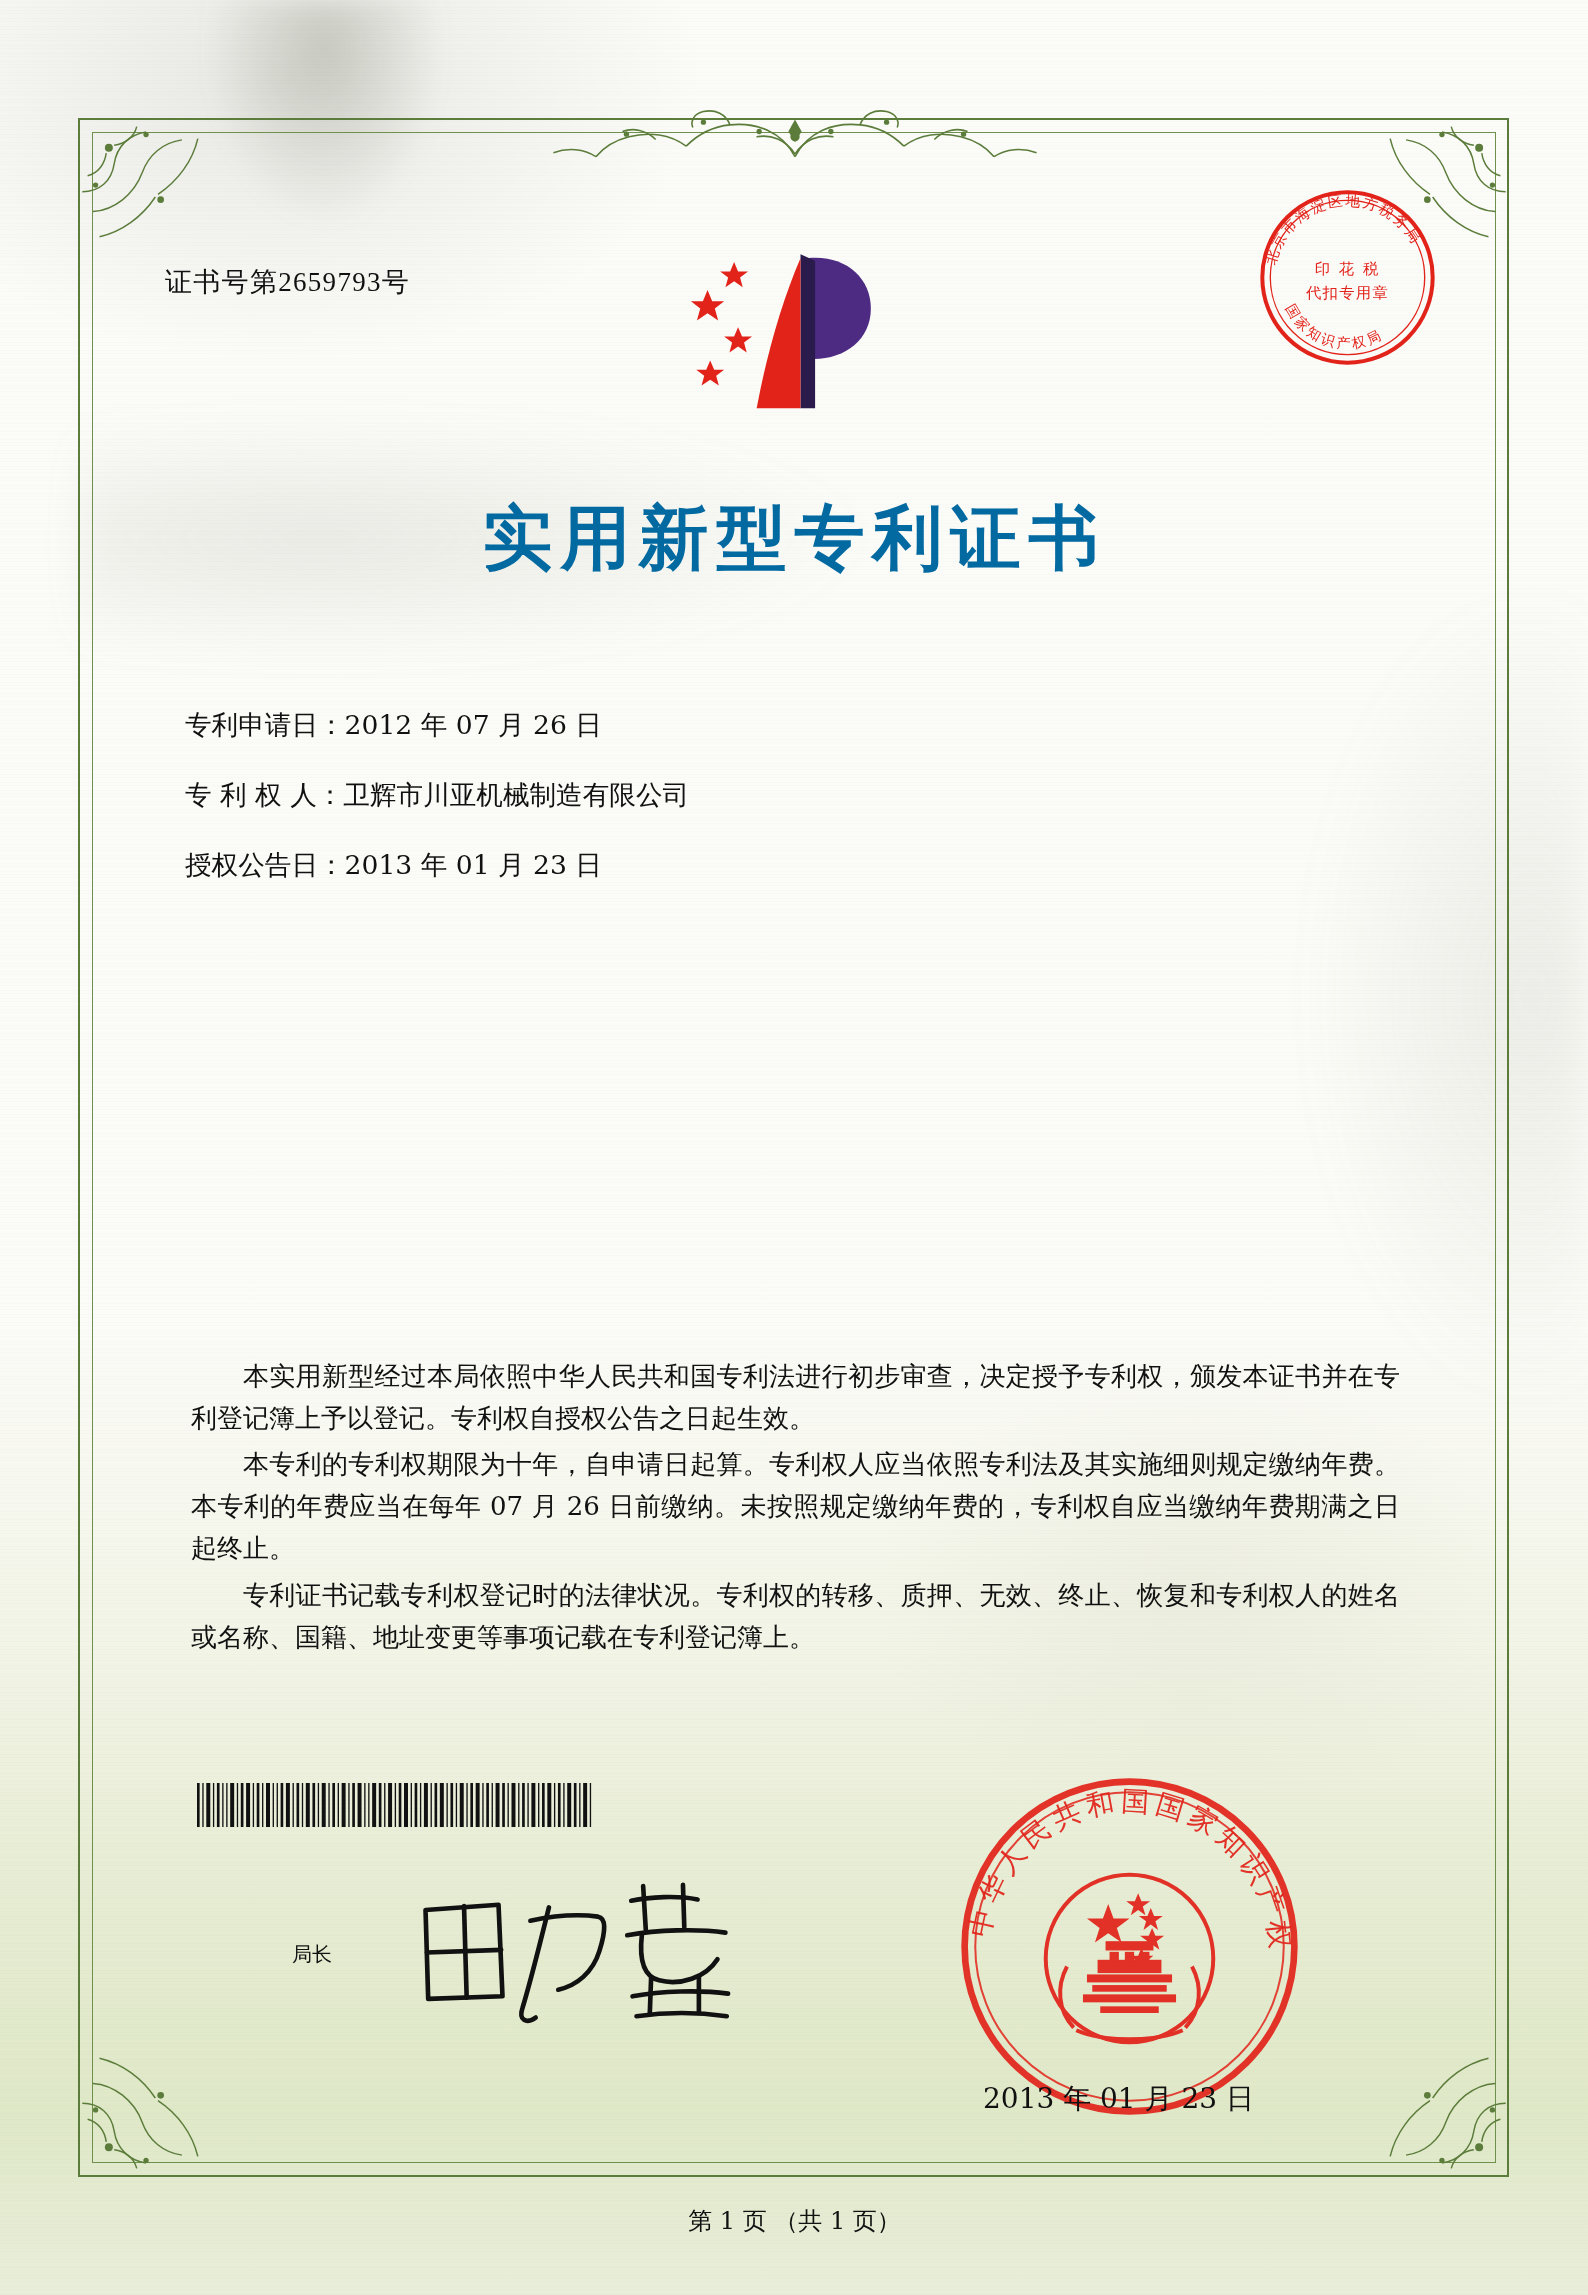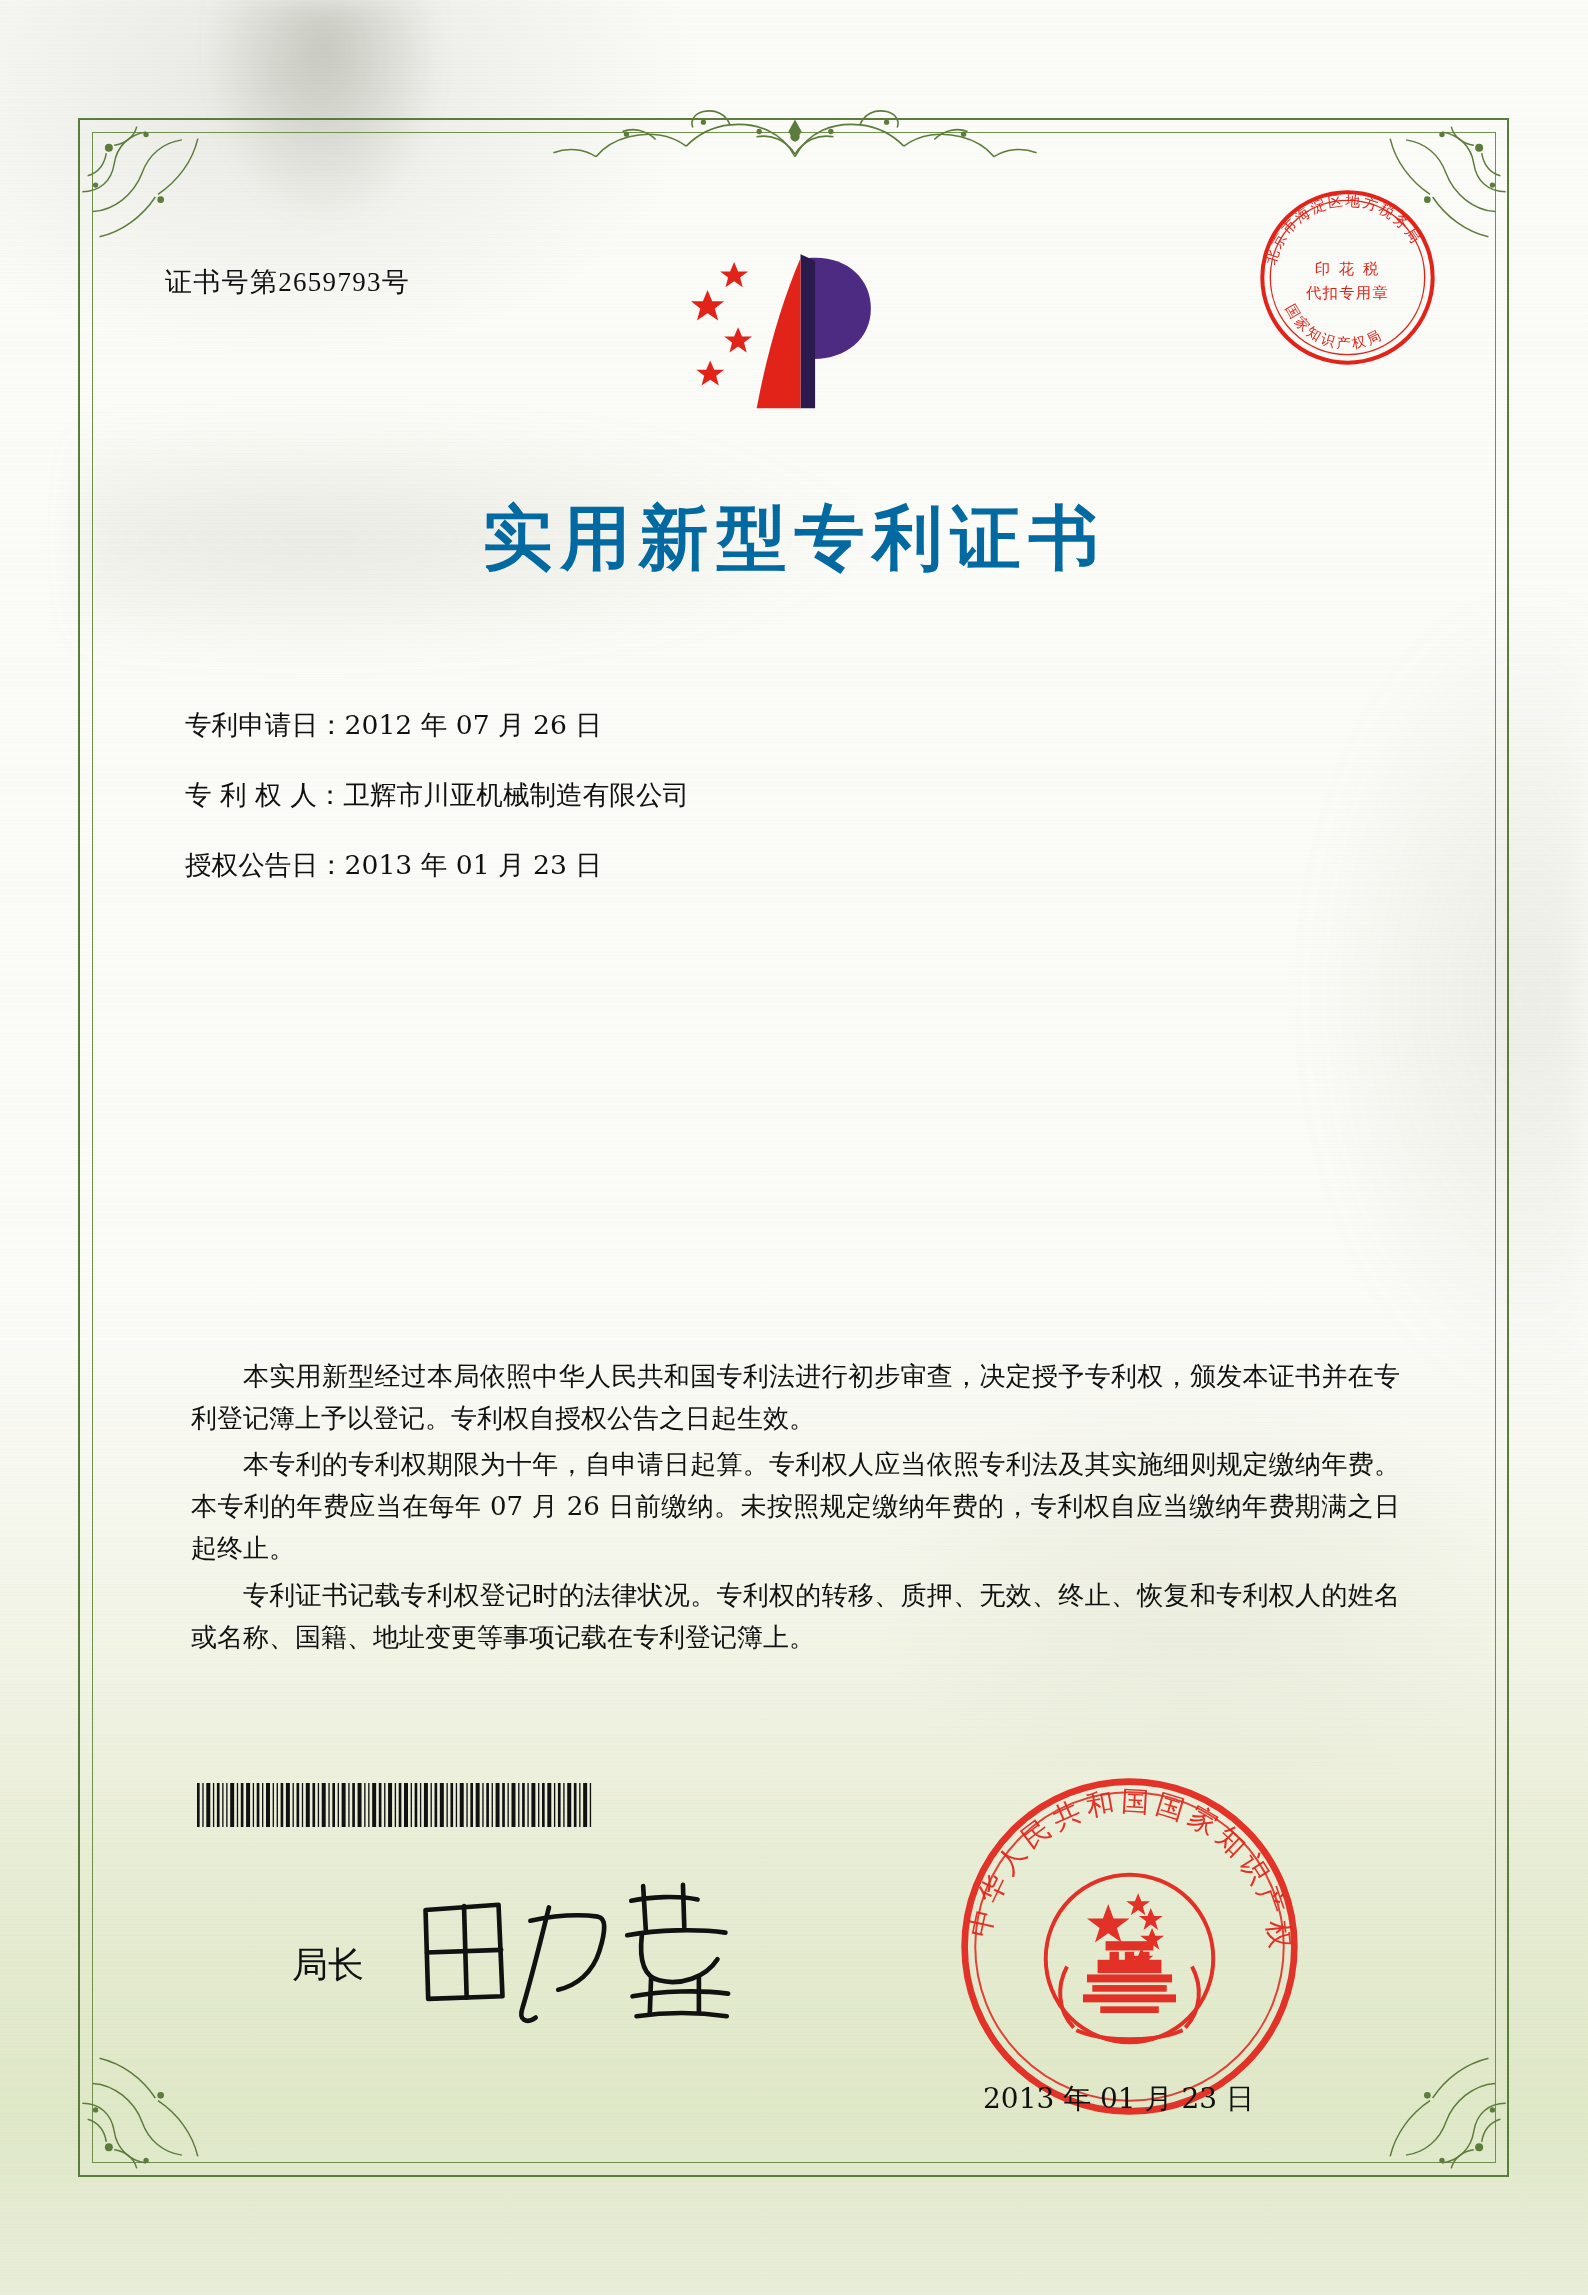--- a/index.html
+++ b/index.html
@@ -171,21 +171,21 @@
     left: 197px;
     top: 1783px;
     width: 418px;
     height: 44px;
   }
 
   .signature-label {
     position: absolute;
     left: 292px;
     top: 1941px;
-    font-size: 36px;
+    font-size: 20px;
     color: #111;
     font-family: "DejaVu Serif", "Liberation Serif", serif;
   }
   .signature {
     position: absolute;
     left: 399px;
     top: 1866px;
     width: 345px;
     height: 173px;
   }
@@ -518,15 +518,16 @@
       <g fill="none" stroke="#e2231a" stroke-width="6">
         <path d="M176 300 C 160 330, 162 366, 186 392"></path>
         <path d="M364 300 C 380 330, 378 366, 354 392"></path>
         <path d="M190 396 C 230 414, 310 414, 350 396"></path>
       </g>
     </g>
   </svg>
 
   <div class="seal-date">2013 年 01 月 23 日</div>
 
+  <div class="page-footer">第 1 页 （共 1 页）</div>
 
 </div>
 
 
 </body></html>

